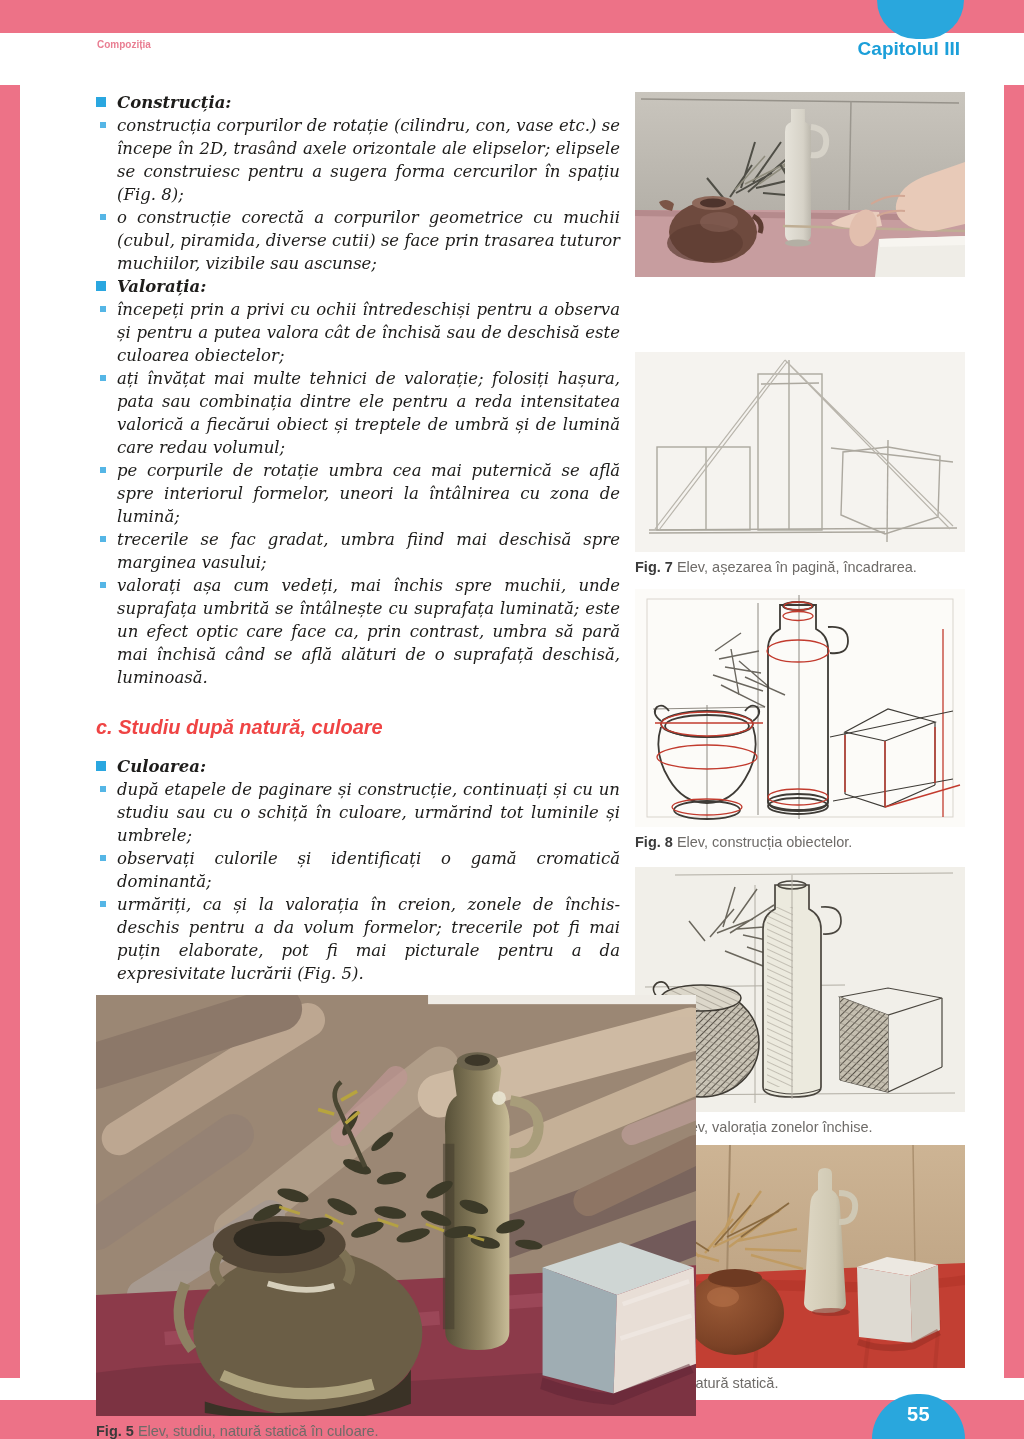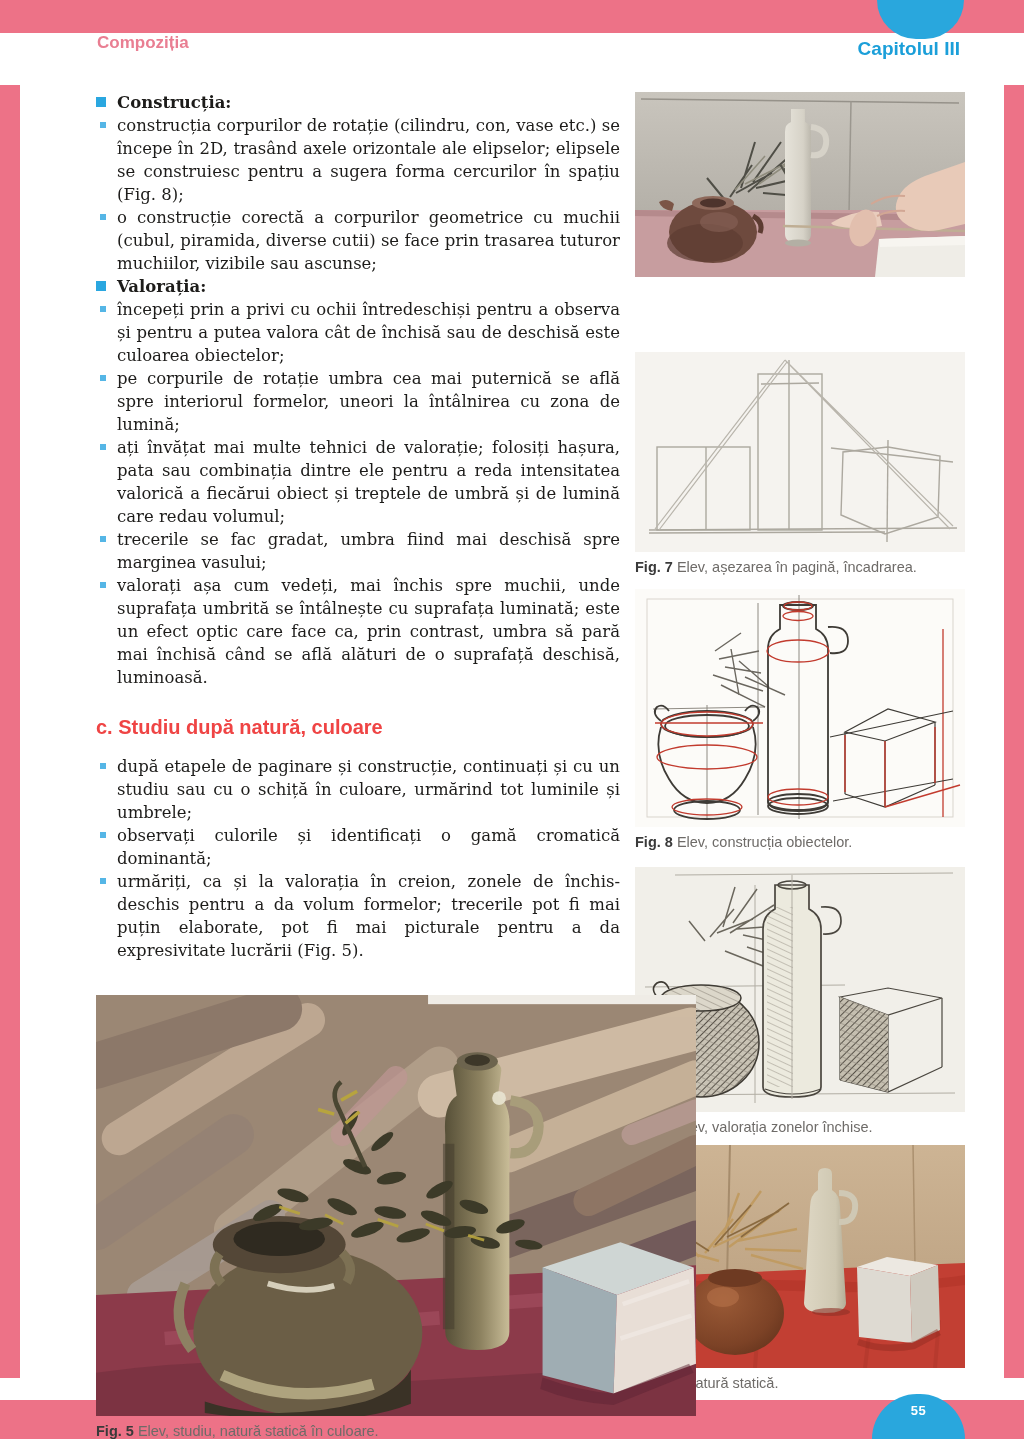--- a/index.html
+++ b/index.html
@@ -7,27 +7,27 @@
         font-family:"Liberation Sans","DejaVu Sans",sans-serif;}
   
   .band-top{position:absolute;left:0;top:0;width:1024px;height:33px;background:#ED7287;}
   .band-bottom{position:absolute;left:0;top:1400px;width:1024px;height:39px;background:#ED7287;}
   .strip-left{position:absolute;left:0;top:85px;width:20px;height:1293px;background:#ED7287;}
   .strip-right{position:absolute;right:0;top:85px;width:20px;height:1293px;background:#ED7287;}
   .tab-top{position:absolute;left:877px;top:0;width:87px;height:39px;background:#29A7DD;
            border-radius:0 0 44px 44px;}
   .tab-bottom{position:absolute;left:872px;top:1394px;width:93px;height:45px;background:#29A7DD;
            border-radius:47px 47px 0 0;text-align:center;}
-  .pageno{color:#fff;font-weight:bold;font-size:13px;padding-top:9px;letter-spacing:.5px;}
-  .hdr-left{position:absolute;left:97px;top:33px;font-size:17px;font-weight:bold;color:#E97E92;}
+  .pageno{color:#fff;font-weight:bold;font-size:20px;padding-top:9px;letter-spacing:.5px;}
+  .hdr-left{position:absolute;left:97px;top:39px;font-size:10px;font-weight:bold;color:#E97E92;}
   .hdr-right{position:absolute;right:64px;top:38px;font-size:19px;font-weight:bold;color:#1B9FD9;}
   
   .textcol{position:absolute;left:96px;top:91px;width:524px;
            font-family:"DejaVu Serif","Liberation Serif",serif;
-           font-size:16.5px;line-height:23px;color:#1D1C1A;}
+           font-size:16.5px;line-height:23px;color:#1D1C1A;font-style:italic;}
   .li{position:relative;padding-left:21px;text-align:justify;}
   .li .sq{position:absolute;left:4px;top:8px;width:6px;height:6px;background:#55B6E6;}
   .li.head{font-weight:bold;}
   .li.head .sq{left:0;top:6px;width:10px;height:10px;background:#2AA7E0;}
   .sub{font-family:"Liberation Sans","DejaVu Sans",sans-serif;color:#ef4444;
        font-size:20px;font-weight:bold;margin:27px 0 16px 0;}
   
   .fig{position:absolute;left:635px;width:330px;}
   .fig svg{display:block;width:100%;}
   .cap{margin-top:6px;font-size:14.5px;line-height:19px;color:#6E6B68;text-align:left;}
@@ -48,28 +48,29 @@
 
   <div class="hdr-left">Compoziția</div>
   <div class="hdr-right">Capitolul III</div>
 
   <div class="textcol">
     <div class="li head"><span class="sq"></span><span>Construcția:</span></div>
     <div class="li"><span class="sq"></span><span>construcția corpurilor de rotație (cilindru, con, vase etc.) se începe în 2D, trasând axele orizontale ale elipselor; elipsele se construiesc pentru a sugera forma cercurilor în spațiu (Fig. 8);</span></div>
     <div class="li"><span class="sq"></span><span>o construcție corectă a corpurilor geometrice cu muchii (cubul, piramida, diverse cutii) se face prin trasarea tuturor muchiilor, vizibile sau ascunse;</span></div>
     <div class="li head"><span class="sq"></span><span>Valorația:</span></div>
     <div class="li"><span class="sq"></span><span>începeți prin a privi cu ochii întredeschiși pentru a observa și pentru a putea valora cât de închisă sau de deschisă este culoarea obiectelor;</span></div>
+    <div class="li"><span class="sq"></span><span>ați învățat mai multe tehnici de valorație; folosiți hașura, pata sau combinația dintre ele pentru a reda intensitatea valorică a fiecărui obiect și treptele de umbră și de lumină care redau volumul;</span></div>
     <div class="li"><span class="sq"></span><span>pe corpurile de rotație umbra cea mai puternică se află spre interiorul formelor, uneori la întâlnirea cu zona de lumină;</span></div>
-    <div class="li"><span class="sq"></span><span>ați învățat mai multe tehnici de valorație; folosiți hașura, pata sau combinația dintre ele pentru a reda intensitatea valorică a fiecărui obiect și treptele de umbră și de lumină care redau volumul;</span></div>
     <div class="li"><span class="sq"></span><span>trecerile se fac gradat, umbra fiind mai deschisă spre marginea vasului;</span></div>
     <div class="li"><span class="sq"></span></div>
     <div class="li"><span class="sq"></span><span>valorați așa cum vedeți, mai închis spre muchii, unde suprafața umbrită se întâlnește cu suprafața luminată; este un efect optic care face ca, prin contrast, umbra să pară mai închisă când se află alături de o suprafață deschisă, luminoasă.</span></div>
 
     <div class="sub">c. Studiu după natură, culoare</div>
 
+    <div class="li head"><span class="sq"></span><span>Culoarea:</span></div>
     <div class="li"><span class="sq"></span><span>după etapele de paginare și construcție, continuați și cu un studiu sau cu o schiță în culoare, urmărind tot luminile și umbrele;</span></div>
     <div class="li"><span class="sq"></span><span>observați culorile și identificați o gamă cromatică dominantă;</span></div>
     <div class="li"><span class="sq"></span><span>urmăriți, ca și la valorația în creion, zonele de închis-deschis pentru a da volum formelor; trecerile pot fi mai puțin elaborate, pot fi mai picturale pentru a da expresivitate lucrării (Fig. 5).</span></div>
   </div>
 
   <div class="fig" style="top:92px">
     <svg viewBox="0 0 330 185">
       <defs>
         <linearGradient id="f6w" x1="0" y1="0" x2="0" y2="1">
           <stop offset="0" stop-color="#c9c5bd"></stop>

